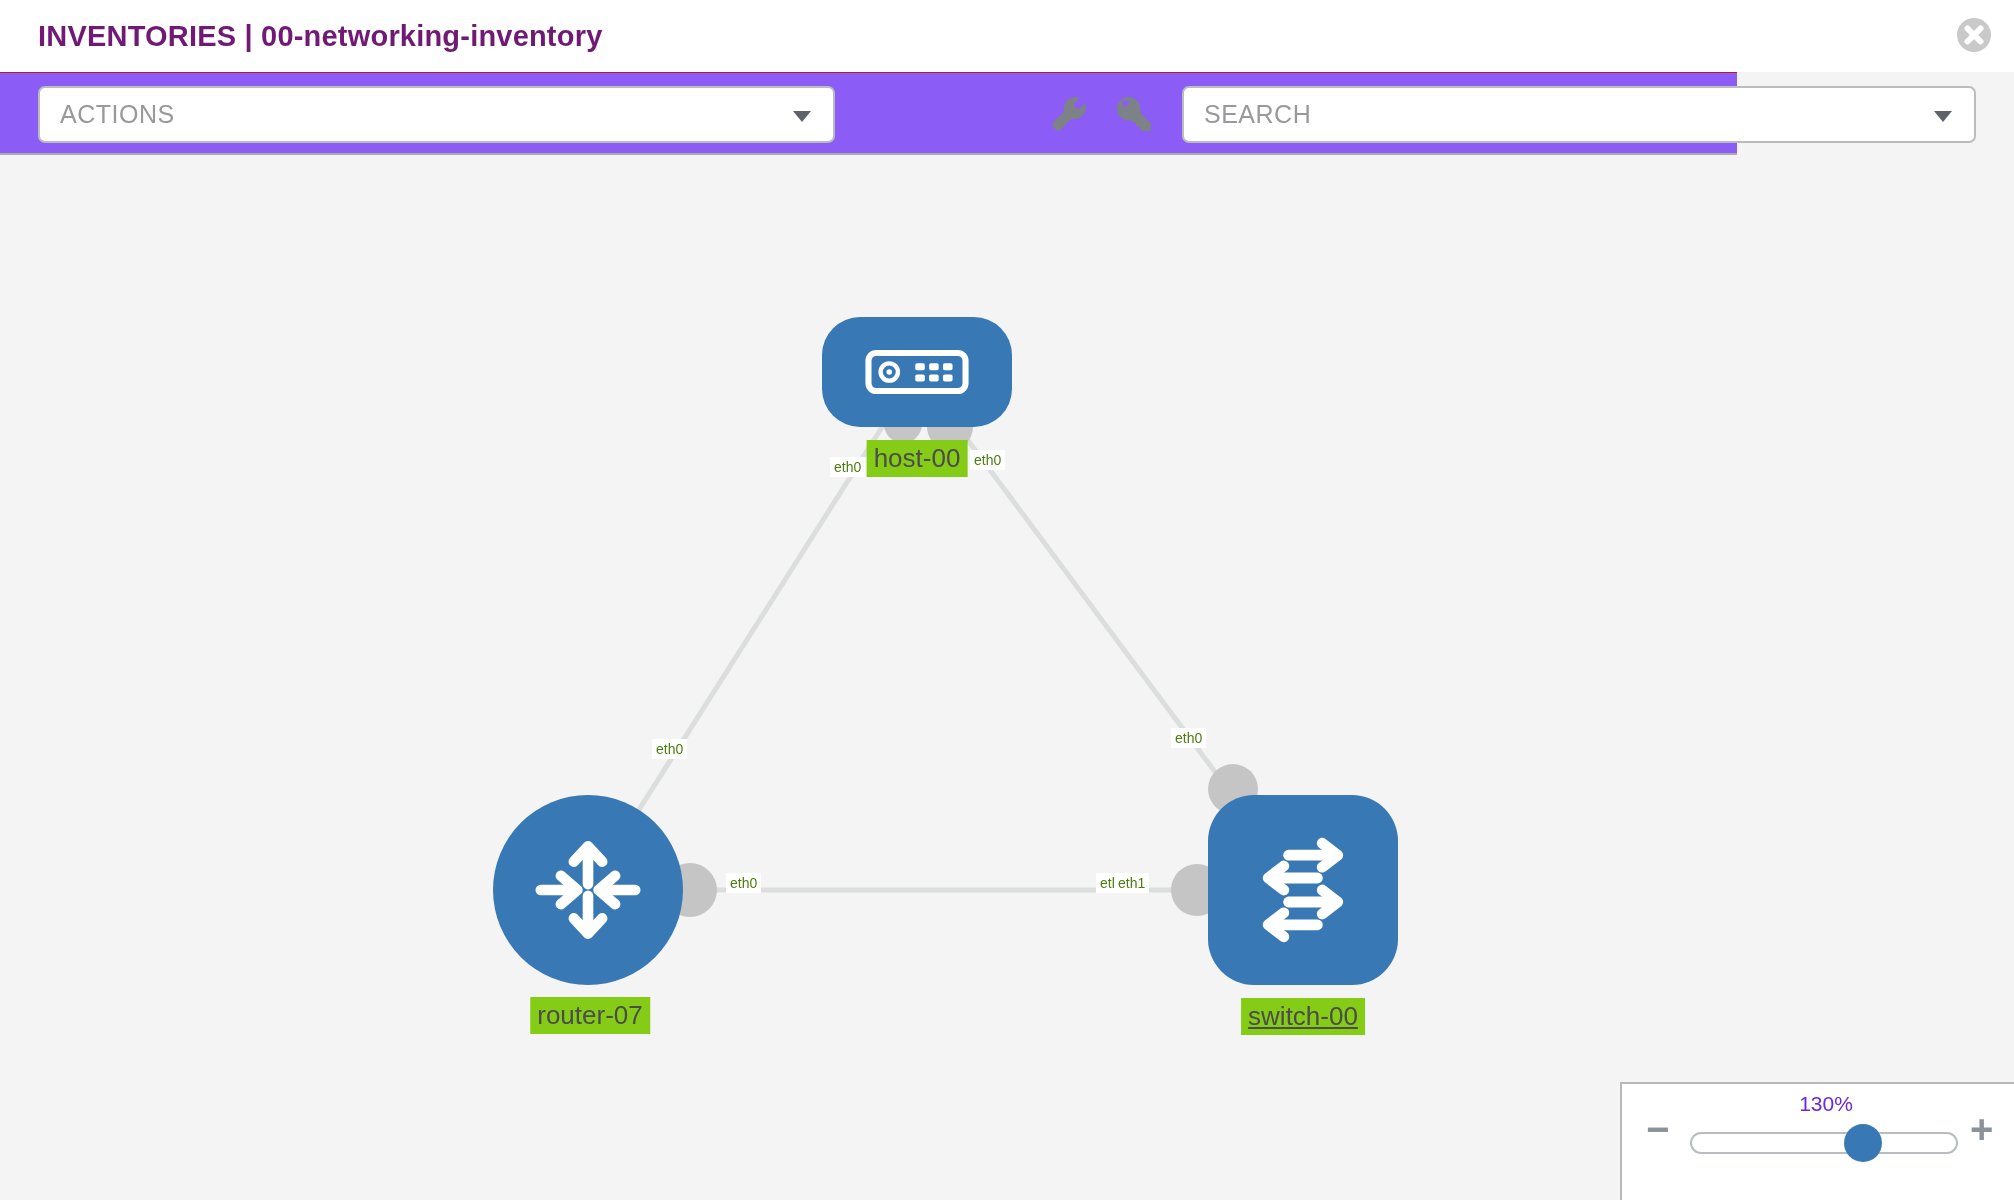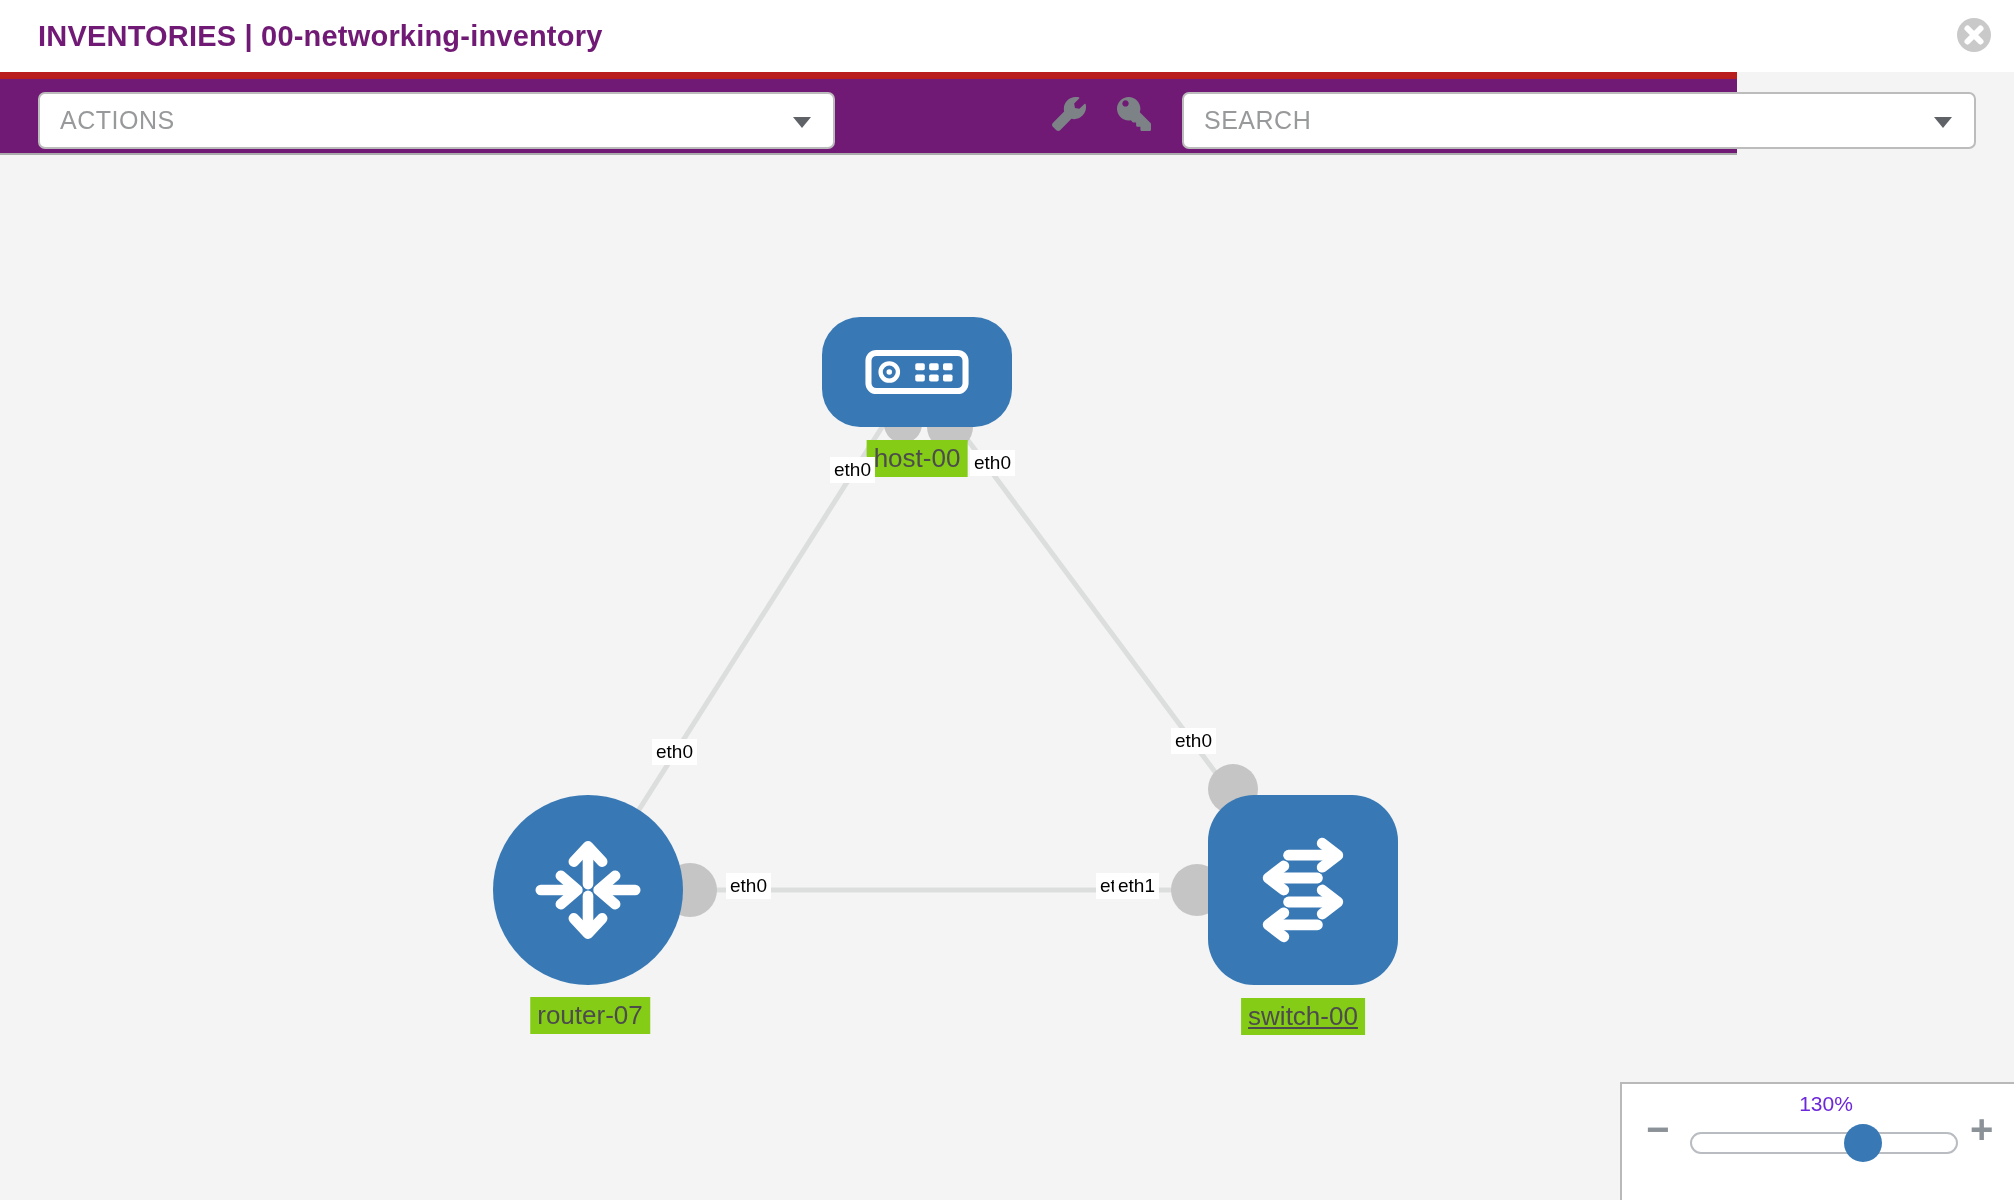--- a/index.html
+++ b/index.html
@@ -17,22 +17,22 @@
     position:absolute;left:38px;top:0;height:72px;display:flex;align-items:center;
     font-size:29px;font-weight:700;color:#701a75;letter-spacing:.2px;margin:0;
   }
   .close-btn{
     position:absolute;right:22px;top:17px;width:36px;height:36px;border:none;background:transparent;
     padding:0;cursor:pointer;
   }
 
   
   .toolbar{
-    position:absolute;left:0;top:72px;width:1737px;height:83px;background:#701a75;
-    border-top:7px solid #b91c1c;border-bottom:2px solid #ababab;box-sizing:border-box;
+    position:absolute;left:0;top:72px;width:1737px;height:83px;background:#8b5cf6;
+    border-top:1px solid #b91c1c;border-bottom:2px solid #ababab;box-sizing:border-box;
   }
   .select{
     position:absolute;top:13px;height:57px;background:#fff;border:2px solid #bcbcbc;border-radius:7px;
     box-sizing:border-box;display:flex;align-items:center;cursor:pointer;
   }
   .select .sel-label{
     margin-left:20px;font-size:25px;color:#98999b;letter-spacing:.5px;
   }
   .select .caret{
     position:absolute;right:22px;top:50%;margin-top:-4px;width:0;height:0;
@@ -57,21 +57,21 @@
   .node.router{left:493px;top:638px;width:190px;height:190px;border-radius:50%;}
   .node.switch{left:1208px;top:638px;width:190px;height:190px;border-radius:46px;}
   .nlabel{
     position:absolute;transform:translateX(-50%);background:#84cc16;color:#4c4c4c;
     font-size:26px;padding:3px 7px;white-space:nowrap;
   }
   .nlabel.host{left:917px;top:283px;}
   .nlabel.router{left:590px;top:840px;}
   .nlabel.switch{left:1303px;top:841px;text-decoration:underline;}
   .elabel{
-    position:absolute;background:#ffffff;color:#000000;font-size:19px;padding:2px 4px;white-space:nowrap;
+    position:absolute;background:#ffffff;color:#4d7c0f;font-size:14px;padding:2px 4px;white-space:nowrap;
   }
 
   
   .zoom-panel{
     position:absolute;left:1620px;top:1082px;width:420px;height:140px;background:#ffffff;
     border:2px solid #b9b9b9;box-sizing:border-box;
   }
   .zoom-level{
     position:absolute;left:70px;top:8px;width:268px;text-align:center;
     font-size:21px;color:#6d28d9;

